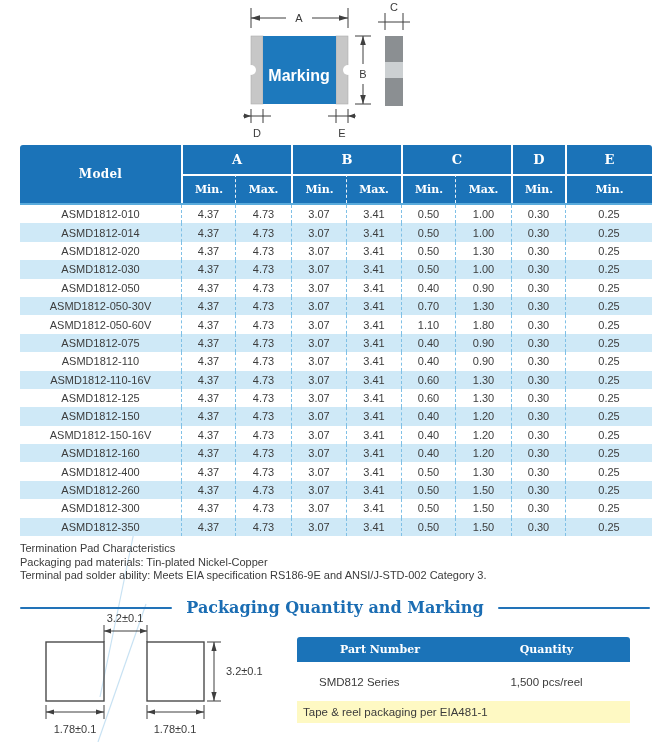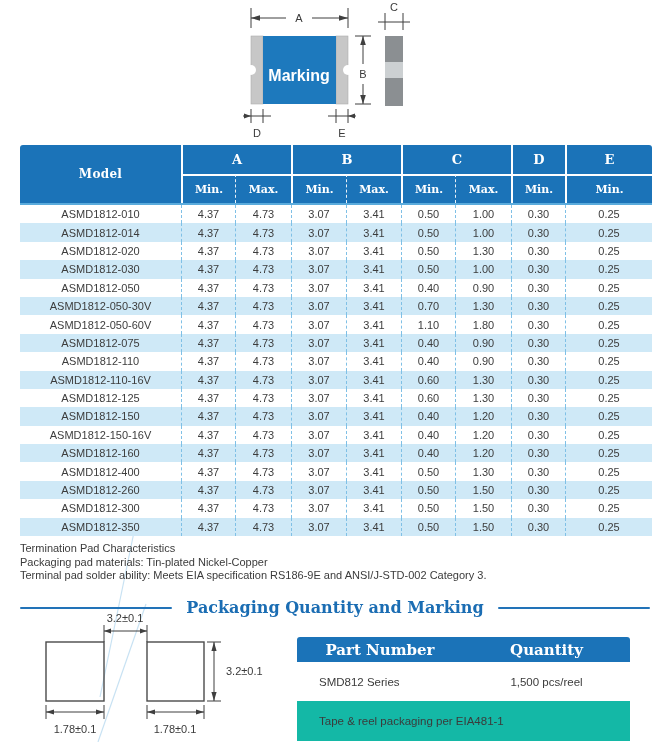--- a/index.html
+++ b/index.html
@@ -50,27 +50,27 @@
                    display:flex;align-items:center}
   .hline{flex:1;height:2px;background:#2273b8;border-radius:2px}
   .section-title{margin:0 14px;font-family:"DejaVu Serif",serif;font-weight:bold;
                  font-size:16px;color:#1b6db3;white-space:nowrap}
 
   
   .pkg-table{position:absolute;left:297px;top:637px;width:333px;color:#3b3b3b}
   .pkg-head{display:grid;grid-template-columns:166px 1fr;height:25px;
             background:#1b73b8;border-radius:3px 3px 0 0}
   .pkg-head div{display:flex;align-items:center;justify-content:center;color:#fff;
-                font-family:"DejaVu Serif",serif;font-weight:bold;font-size:15px}
+                font-family:"DejaVu Serif",serif;font-weight:bold;font-size:11px}
   .pkg-row{display:grid;grid-template-columns:166px 1fr;height:39px;
            align-items:center;font-size:11.5px}
   .pkg-row .c1{padding-left:22px}
   .pkg-row .c2{text-align:center}
-  .pkg-footer{height:40px;background:#14b8a6;display:flex;align-items:center;
-              padding-left:22px;font-size:11.5px}
+  .pkg-footer{height:22px;background:#fef9c3;display:flex;align-items:center;
+              padding-left:6px;font-size:11.5px}
 
   .abs{position:absolute}
 </style>
 </head>
 <body>
 
 <svg class="abs" style="left:0;top:0" width="652" height="742">
   <line x1="134" y1="532" x2="100" y2="697" stroke="#c8e2f3" stroke-width="1.2"></line>
   <line x1="146" y1="604" x2="98" y2="742" stroke="#c8e2f3" stroke-width="1.2"></line>
 </svg>

